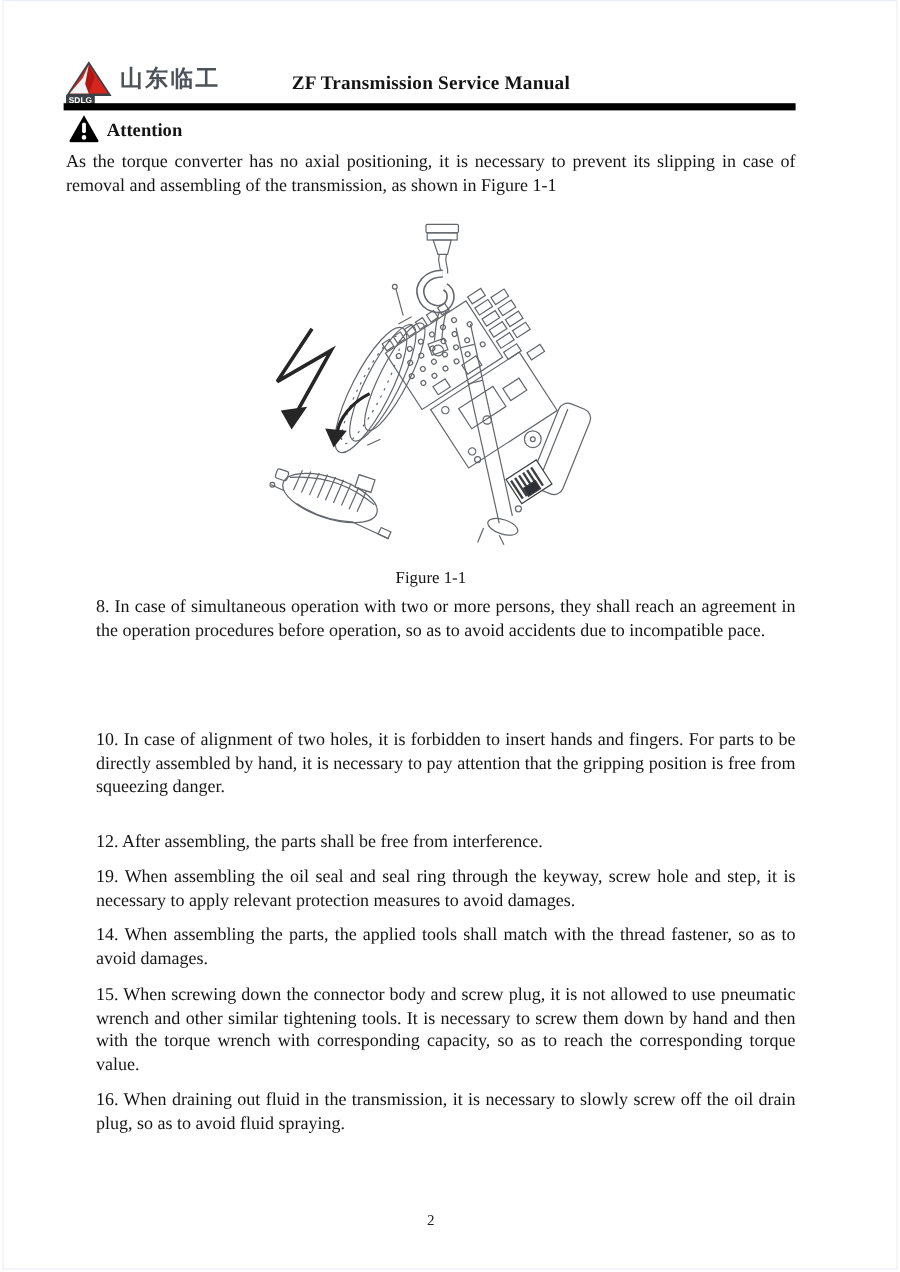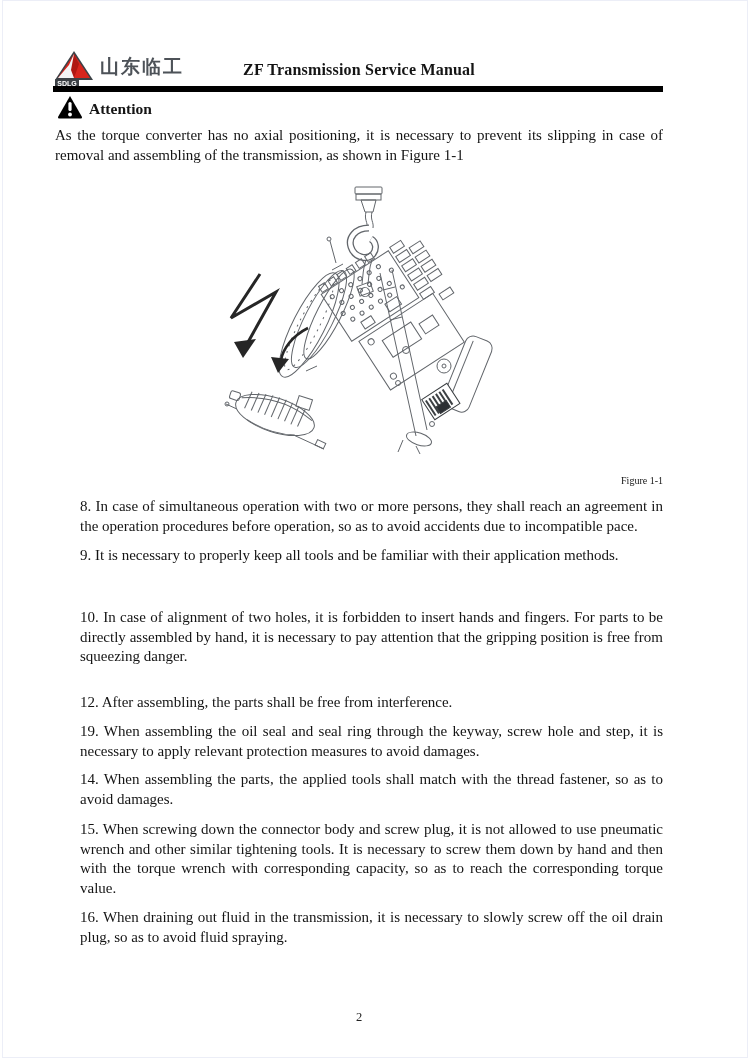--- a/index.html
+++ b/index.html
@@ -25,21 +25,21 @@
   .attention-label{font-weight:bold;font-size:15.5px;padding-bottom:1px;}
   .para{
     position:absolute;font-size:15px;line-height:19.6px;text-align:justify;
     margin:0;
   }
   .intro{left:55px;top:126px;width:608px;}
   .item{left:80px;width:583px;}
   .p8{top:497px;} .p9{top:546px;} .p10{top:608px;} .p11{top:644px;}
   .p12{top:693px;} .p13{top:722px;} .p14{top:770px;} .p15{top:820px;} .p16{top:908px;}
   .fig-caption{
-    position:absolute;left:55px;top:475px;width:608px;text-align:right;font-size:10px;
+    position:absolute;left:55px;top:475px;width:608px;text-align:center;font-size:14px;
   }
   .figure{position:absolute;left:220px;top:178px;}
   .page-number{
     position:absolute;left:55px;top:1010px;width:608px;text-align:center;font-size:12.5px;color:#222;
   }
 </style>
 </head>
 <body>
 
 <div class="page">
@@ -211,21 +211,20 @@
       <g stroke="#262626" stroke-width="2.6">
         <path d="M88,150 C72,158 63,171 61,182"></path>
         <polygon points="58,195 51,179 69,181" fill="#262626" stroke="none"></polygon>
       </g>
     </g>
   </svg>
 
   <div class="fig-caption">Figure 1-1</div>
 
   <p class="para item p8">8. In case of simultaneous operation with two or more persons, they shall reach an agreement in the operation procedures before operation, so as to avoid accidents due to incompatible pace.</p>
-  <p class="para item p9">9. It is necessary to properly keep all tools and be familiar with their application methods.</p>
   <p class="para item p10">10. In case of alignment of two holes, it is forbidden to insert hands and fingers. For parts to be directly assembled by hand, it is necessary to pay attention that the gripping position is free from squeezing danger.</p>
   <p class="para item p12">12. After assembling, the parts shall be free from interference.</p>
   <p class="para item p13">19. When assembling the oil seal and seal ring through the keyway, screw hole and step, it is necessary to apply relevant protection measures to avoid damages.</p>
   <p class="para item p14">14. When assembling the parts, the applied tools shall match with the thread fastener, so as to avoid damages.</p>
   <p class="para item p15">15. When screwing down the connector body and screw plug, it is not allowed to use pneumatic wrench and other similar tightening tools. It is necessary to screw them down by hand and then with the torque wrench with corresponding capacity, so as to reach the corresponding torque value.</p>
   <p class="para item p16">16. When draining out fluid in the transmission, it is necessary to slowly screw off the oil drain plug, so as to avoid fluid spraying.</p>
 
   <div class="page-number">2</div>
 </div>
 

